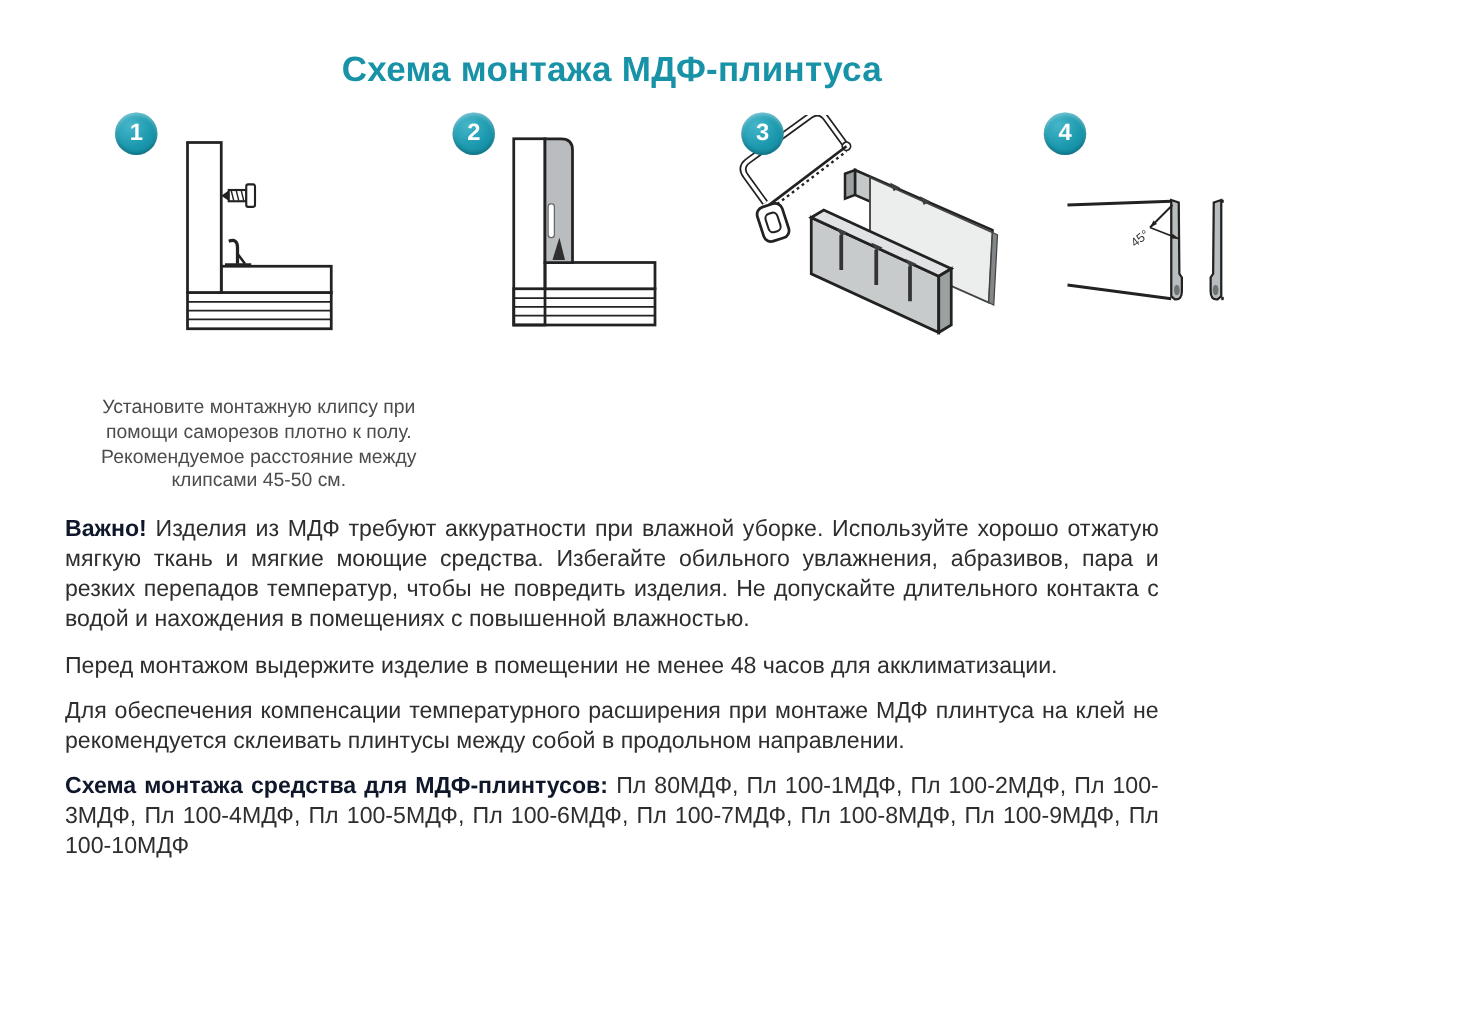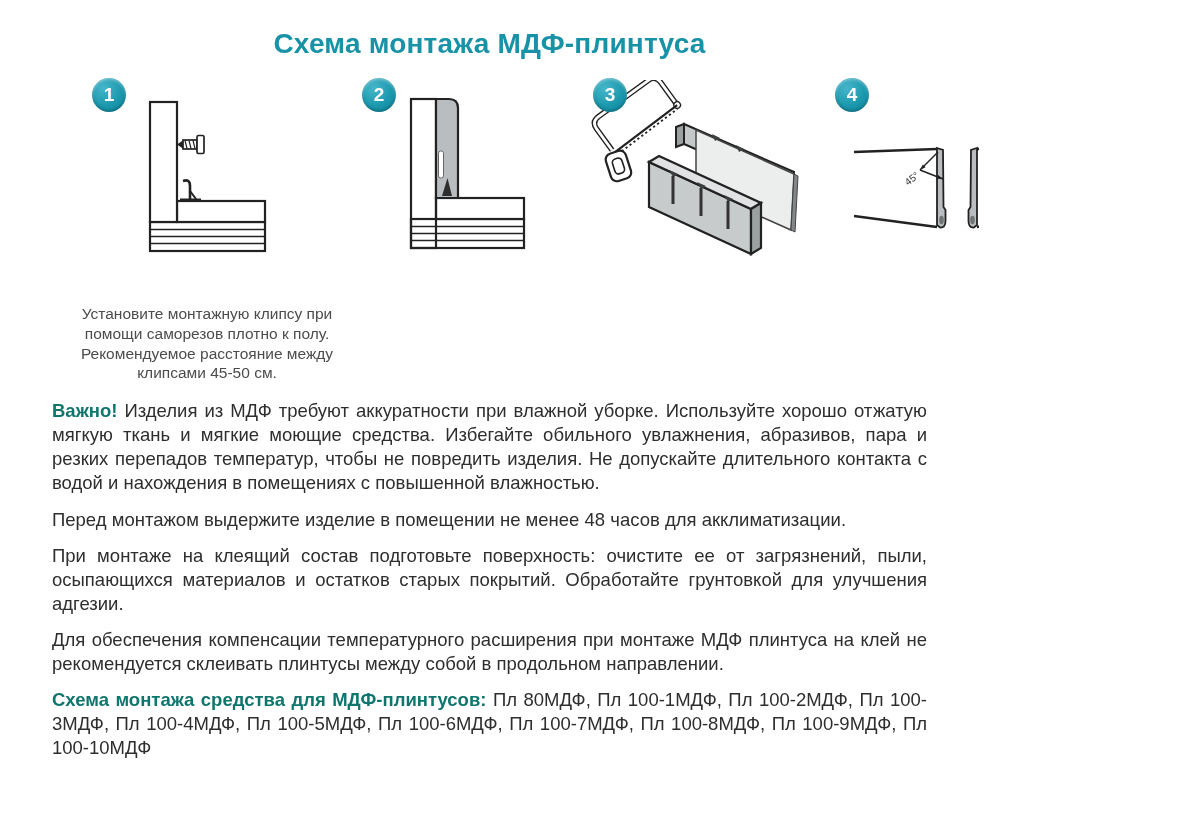--- a/index.html
+++ b/index.html
@@ -1,18 +1,18 @@
 <!DOCTYPE html>
 <html lang="ru"><head>
 <meta charset="utf-8">
 <style>
   html,body{margin:0;padding:0;background:#fff;}
   .page{
     width:979px;height:827px;overflow:hidden;box-sizing:border-box;
-    padding:28px 52px 0;background:#fff;
+    padding:40px 52px 0;background:#fff;
     font-family:"Liberation Sans","DejaVu Sans",sans-serif;color:#2f2f2f;
   }
   h1.title{
     margin:0 0 18px;text-align:center;font-size:28px;font-weight:700;
     color:#1792a7;letter-spacing:.2px;
   }
   .steps{display:grid;grid-template-columns:310px 195px 250px 300px;justify-content:space-between;}
   .step{position:relative;display:flex;flex-direction:column;align-items:center;}
   .badge{
     position:absolute;top:0;width:34px;height:34px;border-radius:50%;
@@ -35,21 +35,21 @@
     margin:10px 0 0;text-align:center;font-size:15.5px;line-height:1.28;color:#4c4c4c;
   }
   .step:nth-child(1) .caption{max-width:298px}
   .step:nth-child(2) .caption{max-width:175px}
   .step:nth-child(3) .caption{max-width:200px}
   .step:nth-child(4) .caption{max-width:288px}
   .notes{margin-top:16px;}
   .note{
     margin:0 0 12px;font-size:18.5px;line-height:1.3;text-align:justify;color:#2e2e2e;
   }
-  .note b{color:#0f766e;}
+  .note b{color:#0f172a;}
   svg{display:block;}
 </style>
 </head>
 <body>
 
 <div class="page">
 
   <h1 class="title">Схема монтажа МДФ-плинтуса</h1>
 
   <div class="steps">
@@ -167,18 +167,17 @@
           </g>
         </svg>
       </div>
     </div>
 
   </div>
 
   <div class="notes">
     <p class="note"><b>Важно!</b> <span>Изделия из МДФ требуют аккуратности при влажной уборке. Используйте хорошо отжатую мягкую ткань и мягкие моющие средства. Избегайте обильного увлажнения, абразивов, пара и резких перепадов температур, чтобы не повредить изделия. Не допускайте длительного контакта с водой и нахождения в помещениях с повышенной влажностью.</span></p>
     <p class="note"><span>Перед монтажом выдержите изделие в помещении не менее 48 часов для акклиматизации.</span></p>
-    <p class="note"><span>При монтаже на клеящий состав подготовьте поверхность: очистите ее от загрязнений, пыли, осыпающихся материалов и остатков старых покрытий. Обработайте грунтовкой для улучшения адгезии.</span></p>
     <p class="note"><span>Для обеспечения компенсации температурного расширения при монтаже МДФ плинтуса на клей не рекомендуется склеивать плинтусы между собой в продольном направлении.</span></p>
     <p class="note"><b>Схема монтажа средства для МДФ-плинтусов:</b> <span>Пл 80МДФ, Пл 100-1МДФ, Пл 100-2МДФ, Пл 100-3МДФ, Пл 100-4МДФ, Пл 100-5МДФ, Пл 100-6МДФ, Пл 100-7МДФ, Пл 100-8МДФ, Пл 100-9МДФ, Пл 100-10МДФ</span></p>
   </div>
 
 </div>
 
 </body></html>

